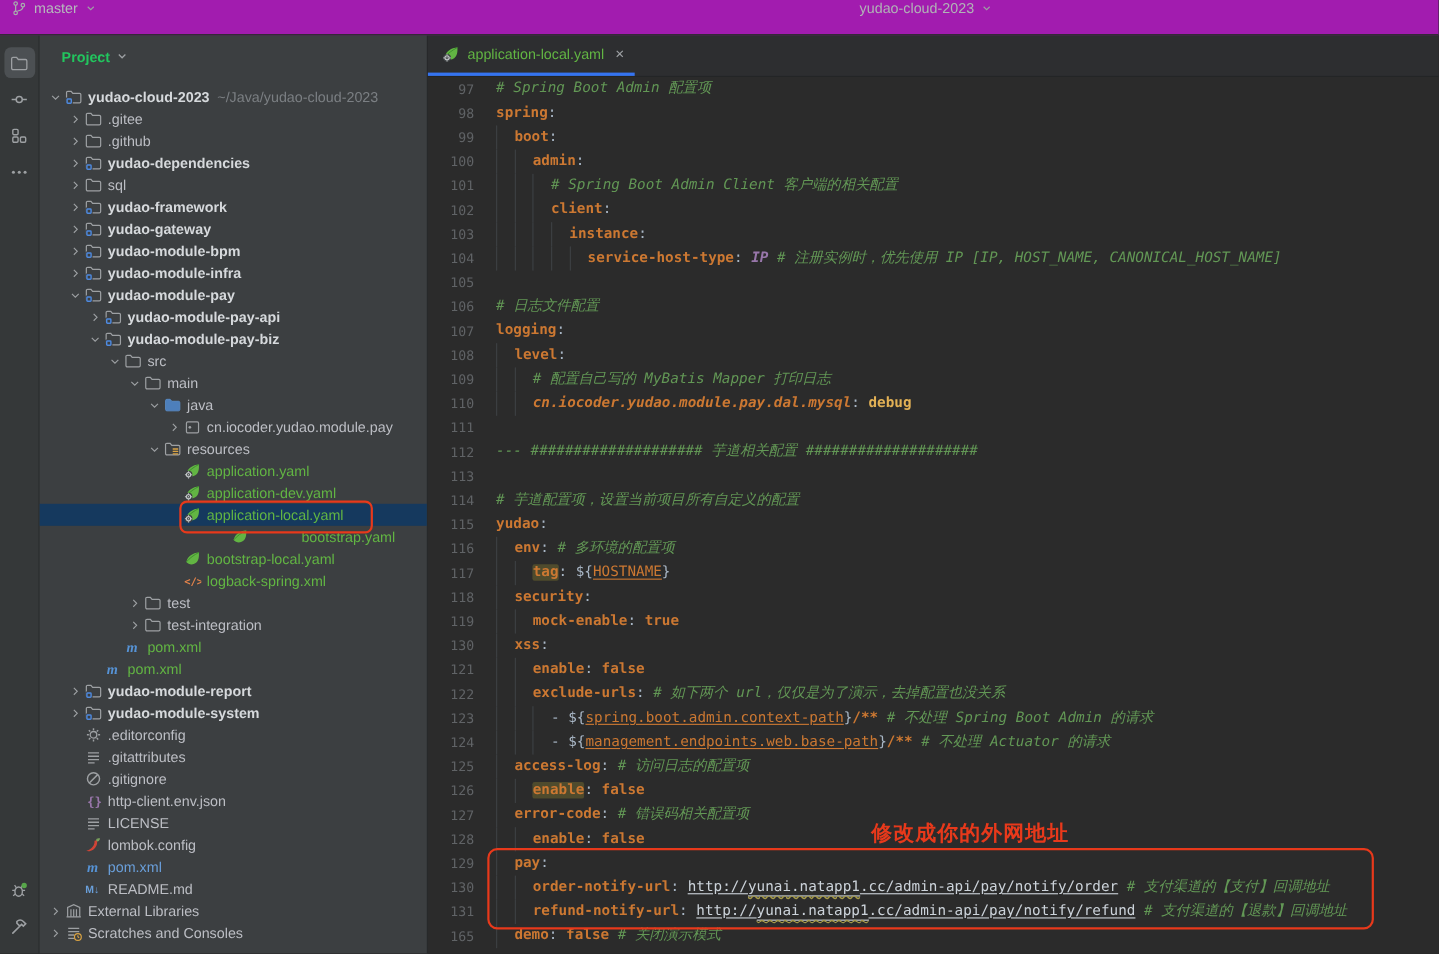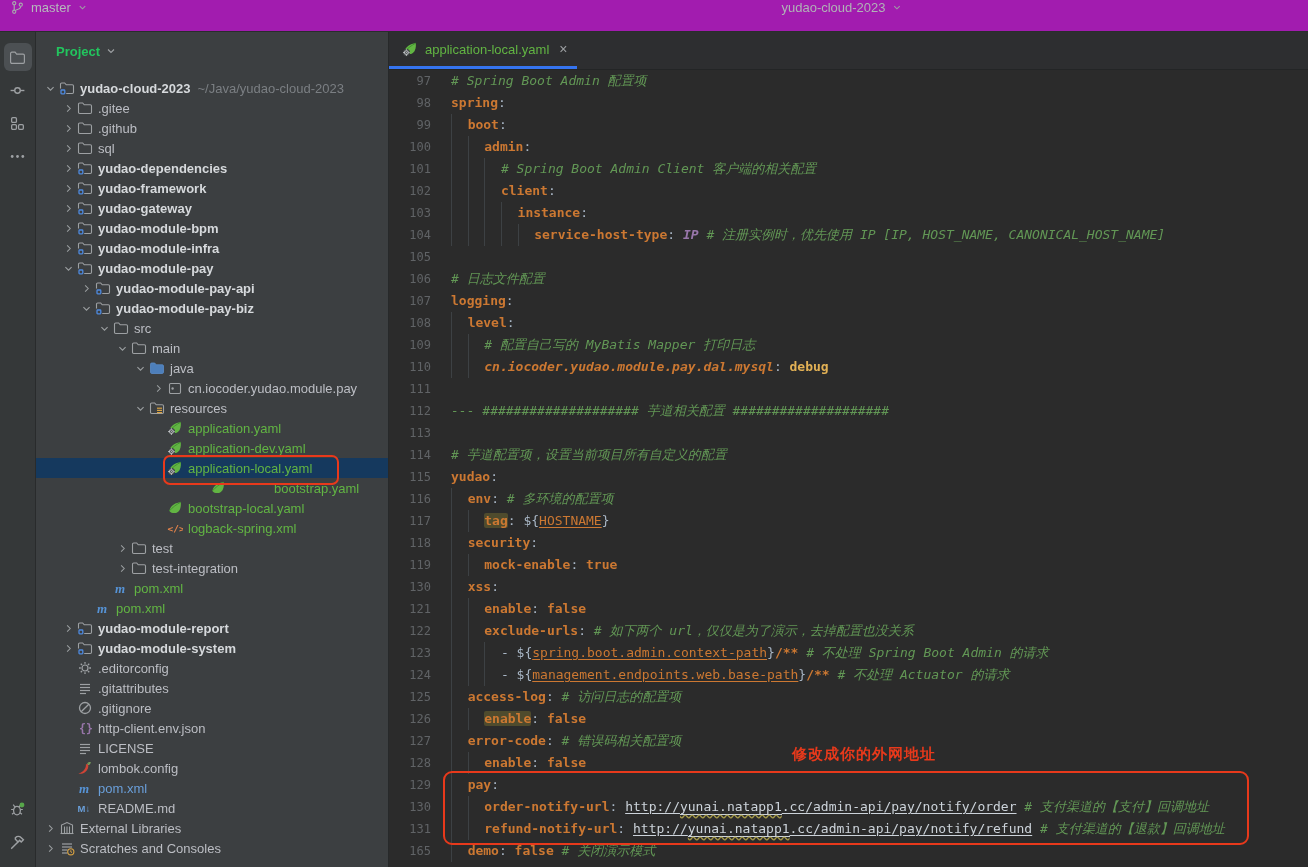--- a/index.html
+++ b/index.html
@@ -57,21 +57,21 @@
   .s-purple{color:#9876aa;font-weight:bold;font-style:italic;}
   .s-punct{color:#a9b7c6;}
   .s-ref{color:#cc7832;text-decoration:underline;text-underline-offset:2px;}
   .s-url{color:#ccd3da;text-decoration:underline;text-underline-offset:2px;}
   .s-url-wavy{color:#ccd3da;text-decoration:underline wavy #a59a48;text-underline-offset:3px;border-bottom:1px solid #ccd3da;}
   .s-plain{color:#bcbec4;}
   
   .anno-box{position:absolute;border:2.5px solid #e8391b;pointer-events:none;}
   #anno-tree-box{left:163px;top:455px;width:172px;height:26px;border-radius:7px;}
   #anno-editor-box{left:443px;top:771px;width:802px;height:70px;border-radius:9px;}
-  #anno-note{position:absolute;left:792px;top:745px;color:#e8391b;font-size:15px;font-weight:bold;letter-spacing:1px;pointer-events:none;}
+  #anno-note{position:absolute;left:792px;top:745px;color:#e8391b;font-size:19px;font-weight:bold;letter-spacing:1px;pointer-events:none;}
 </style>
 </head>
 <body>
 
 <div id="app">
 
   <div id="topbar">
     <div id="branch-widget">
       <span>
           <svg width="15" height="15" viewBox="0 0 16 16">
@@ -217,38 +217,38 @@
           </div>
           <div class="trow" style="padding-left: 24px;">
             <span class="tchev">
               <svg viewBox="0 0 16 16">
                 <path d="M6 3.5 10.5 8 6 12.5" stroke="#9da0a3" stroke-width="1.5" fill="none"></path>
               </svg>
             </span>
             <span class="ticon">
               <svg viewBox="0 0 16 16">
                 <path d="M1.5 4.2c0-.7.5-1.2 1.2-1.2h3l1.5 1.8h6.1c.7 0 1.2.5 1.2 1.2v6.3c0 .7-.5 1.2-1.2 1.2H2.7c-.7 0-1.2-.5-1.2-1.2z" fill="none" stroke="#9da0a3" stroke-width="1.1"></path>
+                <rect x="0.6" y="8.6" width="6.6" height="6.6" rx="1" fill="#3c3f41"></rect>
+                <rect x="2" y="10" width="3.8" height="3.8" rx="0.7" fill="none" stroke="#4e8ae0" stroke-width="1.3"></rect>
+              </svg>
+            </span>
+            <span class="tlabel bold">yudao-dependencies</span>
+          </div>
+          <div class="trow" style="padding-left: 24px;">
+            <span class="tchev">
+              <svg viewBox="0 0 16 16">
+                <path d="M6 3.5 10.5 8 6 12.5" stroke="#9da0a3" stroke-width="1.5" fill="none"></path>
+              </svg>
+            </span>
+            <span class="ticon">
+              <svg viewBox="0 0 16 16">
+                <path d="M1.5 4.2c0-.7.5-1.2 1.2-1.2h3l1.5 1.8h6.1c.7 0 1.2.5 1.2 1.2v6.3c0 .7-.5 1.2-1.2 1.2H2.7c-.7 0-1.2-.5-1.2-1.2z" fill="none" stroke="#9da0a3" stroke-width="1.1"></path>
               </svg>
             </span>
             <span class="tlabel">sql</span>
-          </div>
-          <div class="trow" style="padding-left: 24px;">
-            <span class="tchev">
-              <svg viewBox="0 0 16 16">
-                <path d="M6 3.5 10.5 8 6 12.5" stroke="#9da0a3" stroke-width="1.5" fill="none"></path>
-              </svg>
-            </span>
-            <span class="ticon">
-              <svg viewBox="0 0 16 16">
-                <path d="M1.5 4.2c0-.7.5-1.2 1.2-1.2h3l1.5 1.8h6.1c.7 0 1.2.5 1.2 1.2v6.3c0 .7-.5 1.2-1.2 1.2H2.7c-.7 0-1.2-.5-1.2-1.2z" fill="none" stroke="#9da0a3" stroke-width="1.1"></path>
-                <rect x="0.6" y="8.6" width="6.6" height="6.6" rx="1" fill="#3c3f41"></rect>
-                <rect x="2" y="10" width="3.8" height="3.8" rx="0.7" fill="none" stroke="#4e8ae0" stroke-width="1.3"></rect>
-              </svg>
-            </span>
-            <span class="tlabel bold">yudao-dependencies</span>
           </div>
           <div class="trow" style="padding-left: 24px;">
             <span class="tchev">
               <svg viewBox="0 0 16 16">
                 <path d="M6 3.5 10.5 8 6 12.5" stroke="#9da0a3" stroke-width="1.5" fill="none"></path>
               </svg>
             </span>
             <span class="ticon">
               <svg viewBox="0 0 16 16">
                 <path d="M1.5 4.2c0-.7.5-1.2 1.2-1.2h3l1.5 1.8h6.1c.7 0 1.2.5 1.2 1.2v6.3c0 .7-.5 1.2-1.2 1.2H2.7c-.7 0-1.2-.5-1.2-1.2z" fill="none" stroke="#9da0a3" stroke-width="1.1"></path>

